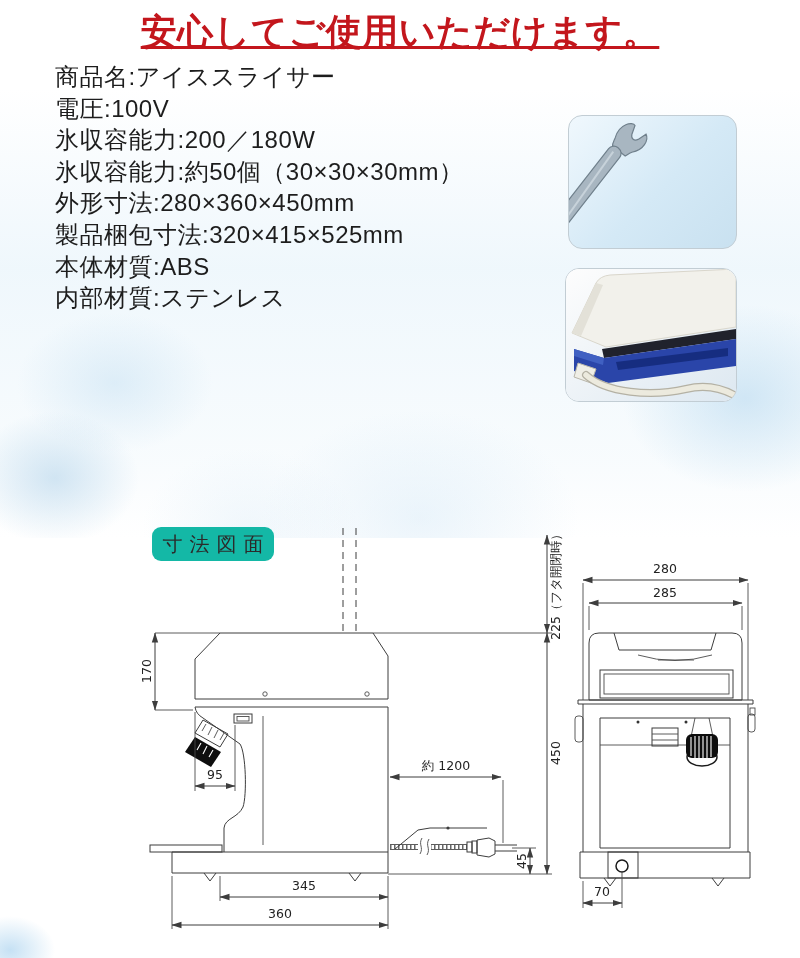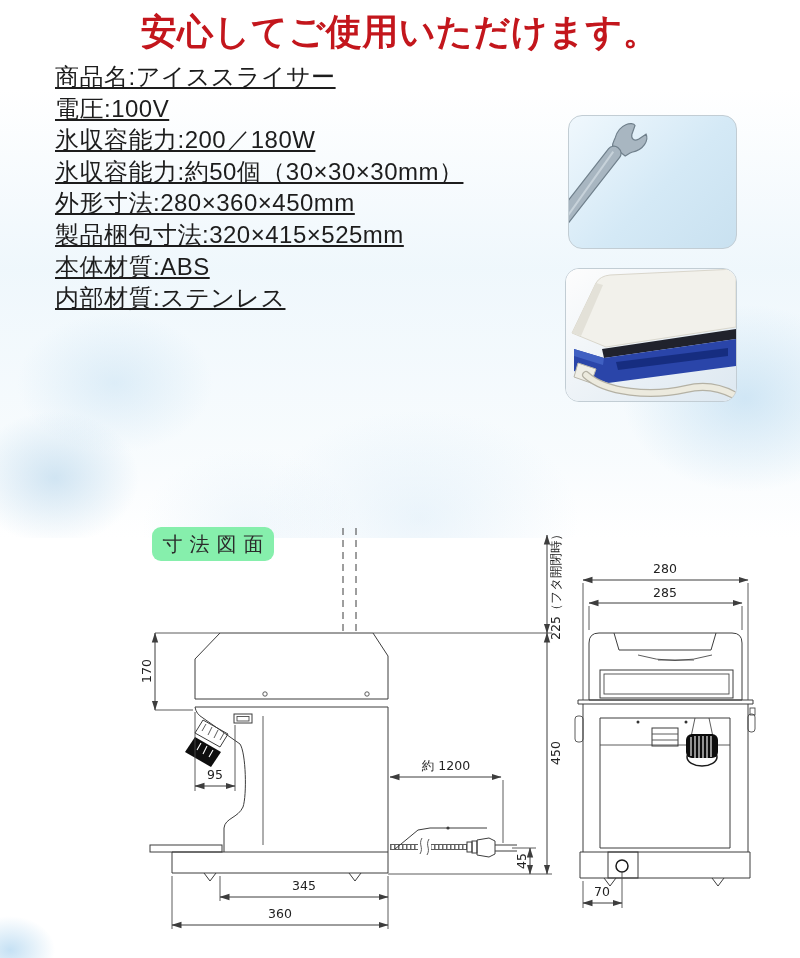--- a/index.html
+++ b/index.html
@@ -10,29 +10,29 @@
     background:
       radial-gradient(ellipse 120px 95px at 55px 390px, rgba(168,205,231,.50), rgba(168,205,231,0) 70%),
       radial-gradient(ellipse 140px 100px at 115px 295px, rgba(188,219,240,.42), rgba(188,219,240,0) 70%),
       radial-gradient(ellipse 170px 130px at 745px 310px, rgba(178,214,238,.55), rgba(178,214,238,0) 72%),
       radial-gradient(ellipse 220px 150px at 420px 430px, rgba(204,228,245,.38), rgba(204,228,245,0) 72%),
       radial-gradient(ellipse 150px 110px at 250px 440px, rgba(214,233,246,.35), rgba(214,233,246,0) 72%),
       linear-gradient(180deg, rgba(236,246,252,0) 0%, rgba(226,241,250,.55) 40%, rgba(234,245,251,.35) 82%, rgba(255,255,255,0) 100%);}
   .icebg2{position:absolute;left:0;top:905px;width:70px;height:53px;pointer-events:none;
     background:radial-gradient(ellipse 60px 45px at 10px 45px, rgba(150,200,235,.55), rgba(150,200,235,0) 75%);}
   .title{position:absolute;top:8px;left:0;width:100%;text-align:center;
-         font-size:36px;font-weight:bold;color:#c3161c;letter-spacing:0.5px;}
+         font-size:36px;font-weight:bold;color:#c3161c;letter-spacing:0.5px;text-decoration:underline;}
   .specs{position:absolute;left:55px;top:61px;width:715px;font-size:24px;line-height:31.6px;
-         color:#1d1d1d;letter-spacing:0.5px;text-decoration:underline;}
+         color:#1d1d1d;letter-spacing:0.5px;}
   .specs .indent{padding-left:106px;}
   .photo{position:absolute;border:1px solid #c2cdd4;border-radius:14px;overflow:hidden;background:#fff;}
   #photo-spanner{left:568px;top:115px;width:167px;height:132px;
                  background:linear-gradient(135deg,#f0f8fd,#d4e9f6 55%,#c9e1f0);}
   #photo-drain{left:565px;top:268px;width:170px;height:132px;}
-  .pill{position:absolute;left:152px;top:527px;width:122px;height:34px;background:#86efac;
+  .pill{position:absolute;left:152px;top:527px;width:122px;height:34px;background:#14b8a6;
         border-radius:9px;color:#2b2b2b;font-size:20px;letter-spacing:7px;box-sizing:border-box;
         display:flex;align-items:center;justify-content:center;padding-left:7px;}
   svg.diagram{position:absolute;left:0;top:520px;}
   .ln{fill:none;stroke:#3d3d3d;stroke-width:1;}
   .lt{fill:none;stroke:#4a4a4a;stroke-width:0.9;}
   .dm{font-size:12.5px;fill:#222;text-anchor:middle;font-family:"DejaVu Sans",sans-serif;}
 </style>
 </head>
 <body>
 

